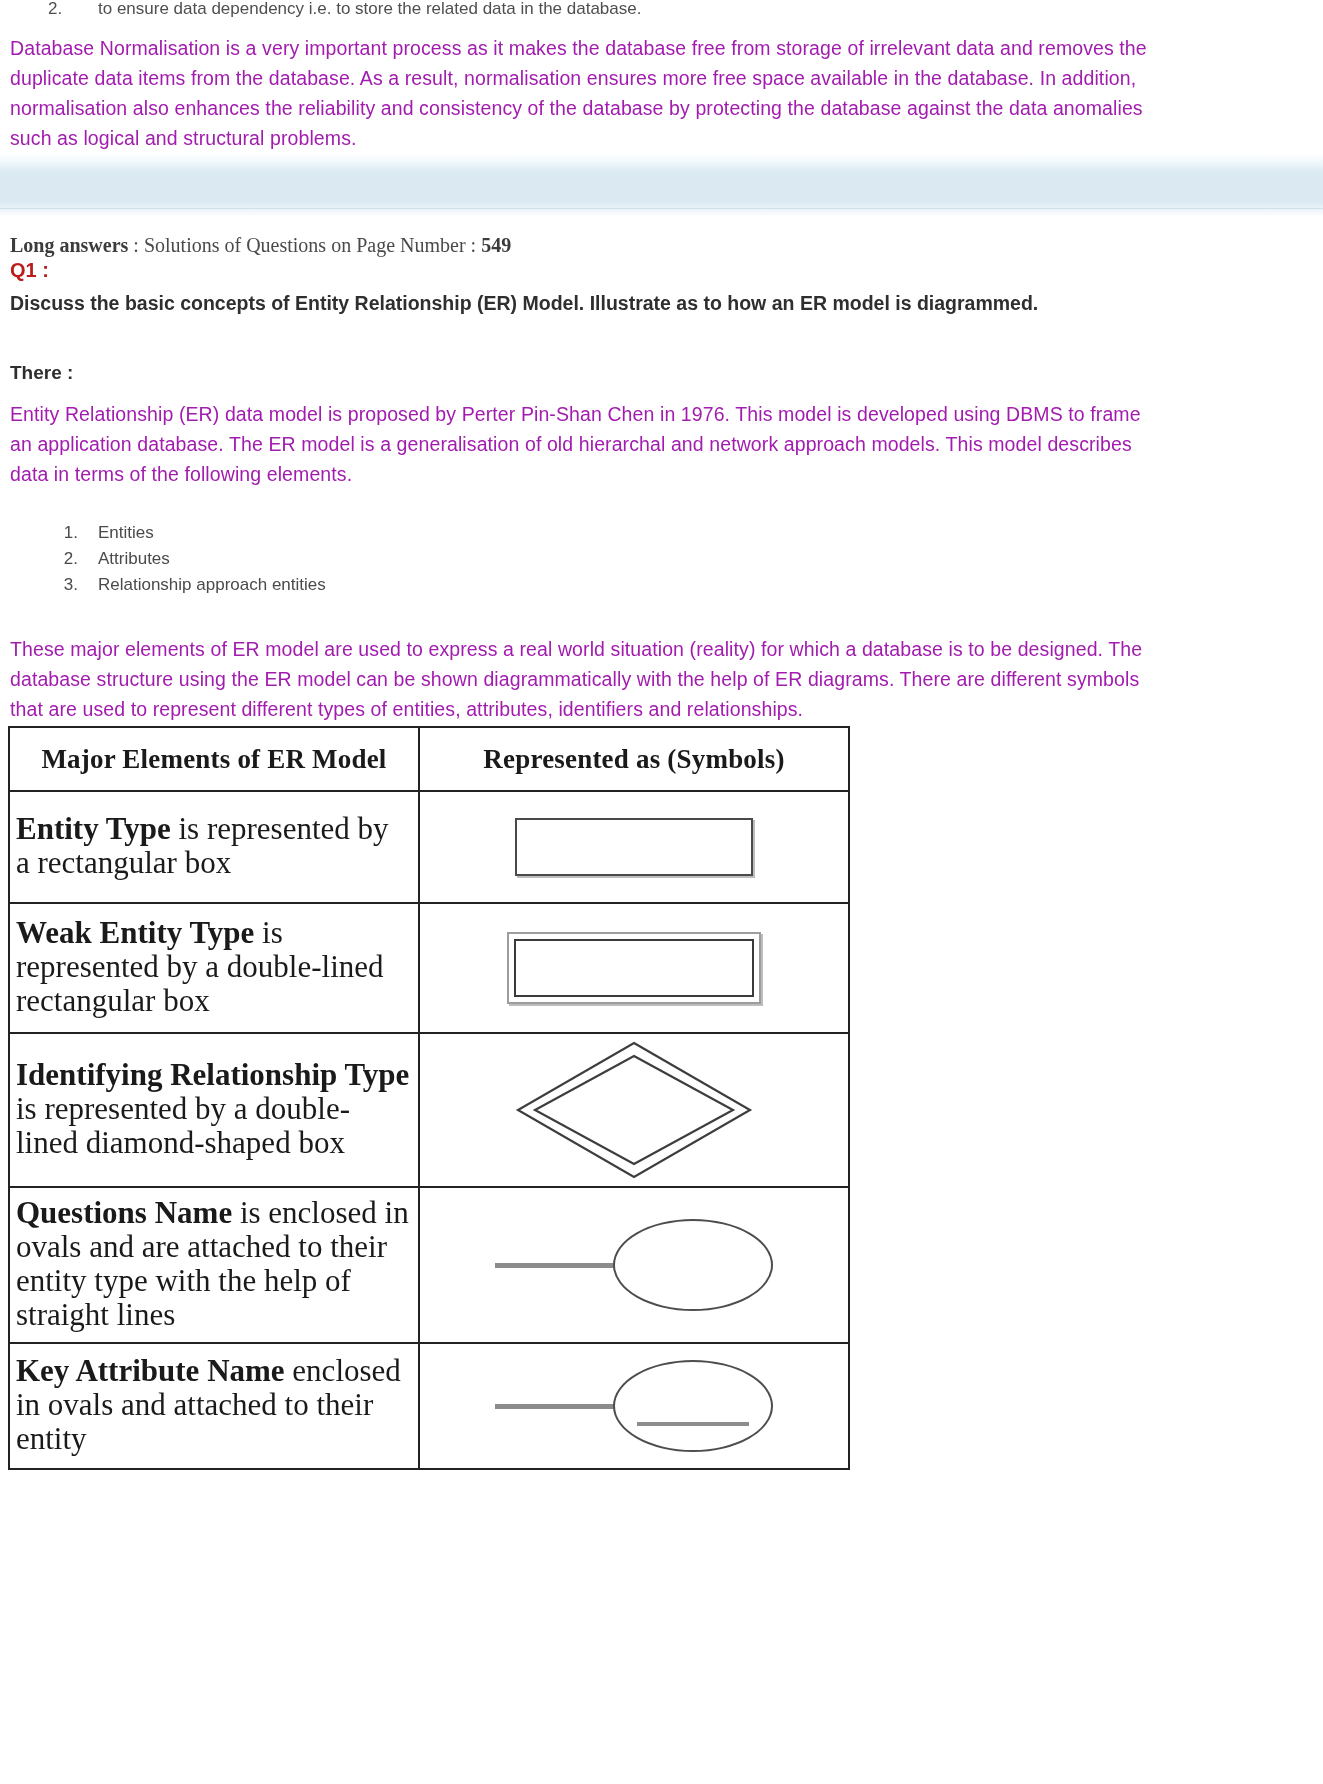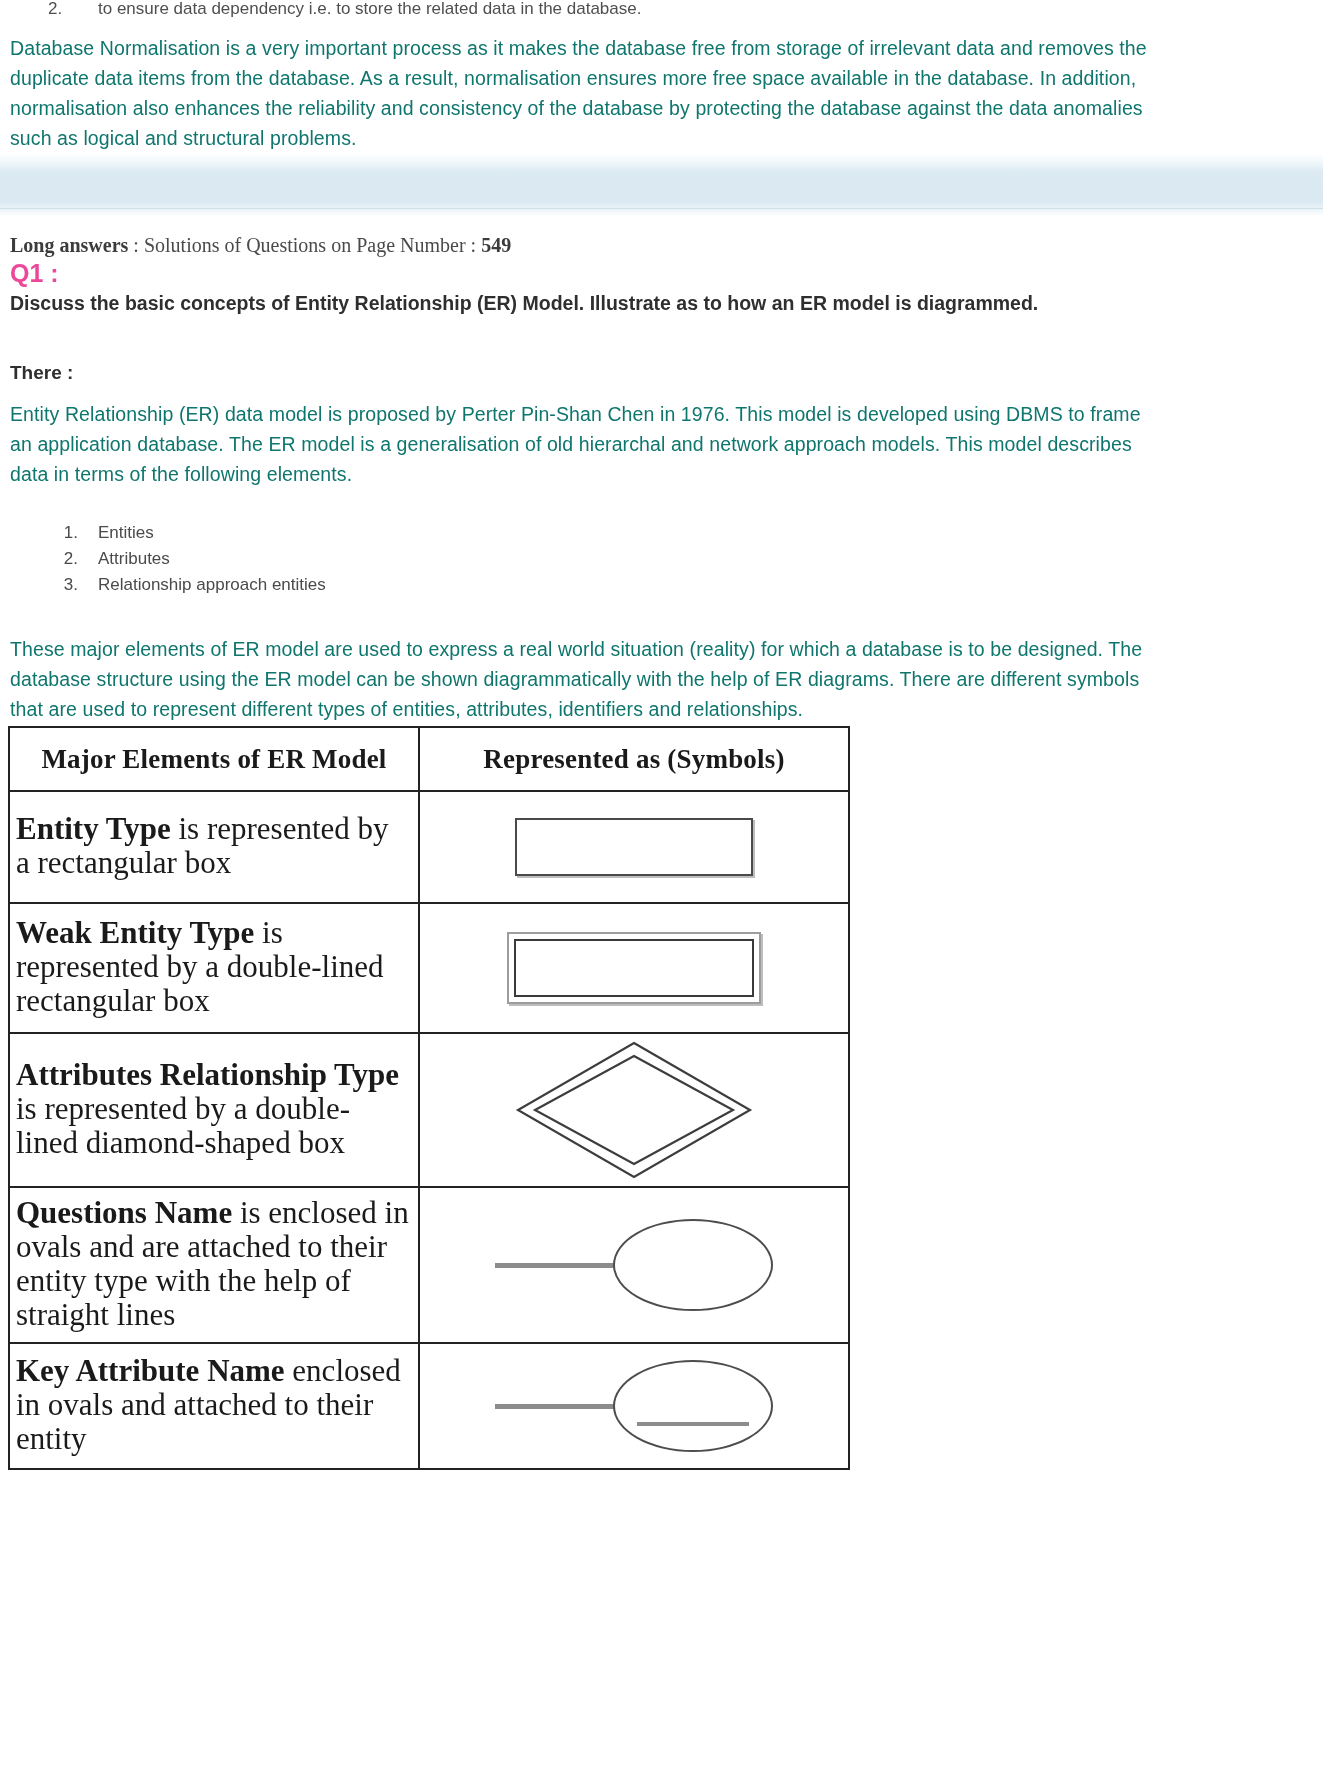--- a/index.html
+++ b/index.html
@@ -21,21 +21,21 @@
     width: 1323px;
     min-height: 1784px;
     background: #fff;
   }
 
   
   .para {
     font-family: "Liberation Sans", sans-serif;
     font-size: 19.5px;
     line-height: 30px;
-    color: #0f766e;
+    color: #a21caf;
     margin: 0;
     padding: 0 14px 0 10px;
     letter-spacing: 0.1px;
   }
 
   .top-list {
     margin: 0;
     padding: 0;
     list-style: none;
   }
@@ -114,23 +114,23 @@
     color: #4a4a4a;
     white-space: nowrap;
   }
   .longans b { font-weight: bold; color: #3c3c3c; }
 
   .q-label {
     position: absolute;
     left: 10px;
     top: 259px;
     font-family: "Liberation Sans", sans-serif;
-    font-size: 25px;
+    font-size: 20px;
     font-weight: bold;
-    color: #ec4899;
+    color: #b91c1c;
   }
   .q-text {
     position: absolute;
     left: 10px;
     top: 292px;
     font-family: "Liberation Sans", sans-serif;
     font-size: 19.5px;
     font-weight: bold;
     color: #2f2f2f;
     white-space: nowrap;
@@ -350,21 +350,21 @@
             <div class="rect-double">
               <div class="inner"></div>
             </div>
           </div>
         </td>
       </tr>
 
 
       <tr>
         <td class="desc">
-          <b>Attributes Relationship Type</b><span> is represented by a double-lined diamond-shaped box</span>
+          <b>Identifying Relationship Type</b><span> is represented by a double-lined diamond-shaped box</span>
         </td>
         <td class="sym" style="height:152px;">
           <div class="symwrap">
             <svg class="diamond" width="240" height="142" viewBox="0 0 240 142">
               <polygon points="120,4 236,71 120,138 4,71" fill="#ffffff" stroke="#3d3d3d" stroke-width="2.2"></polygon>
               <polygon points="120,17 219,71 120,125 21,71" fill="#ffffff" stroke="#3d3d3d" stroke-width="2.2"></polygon>
             </svg>
           </div>
         </td>
       </tr>

